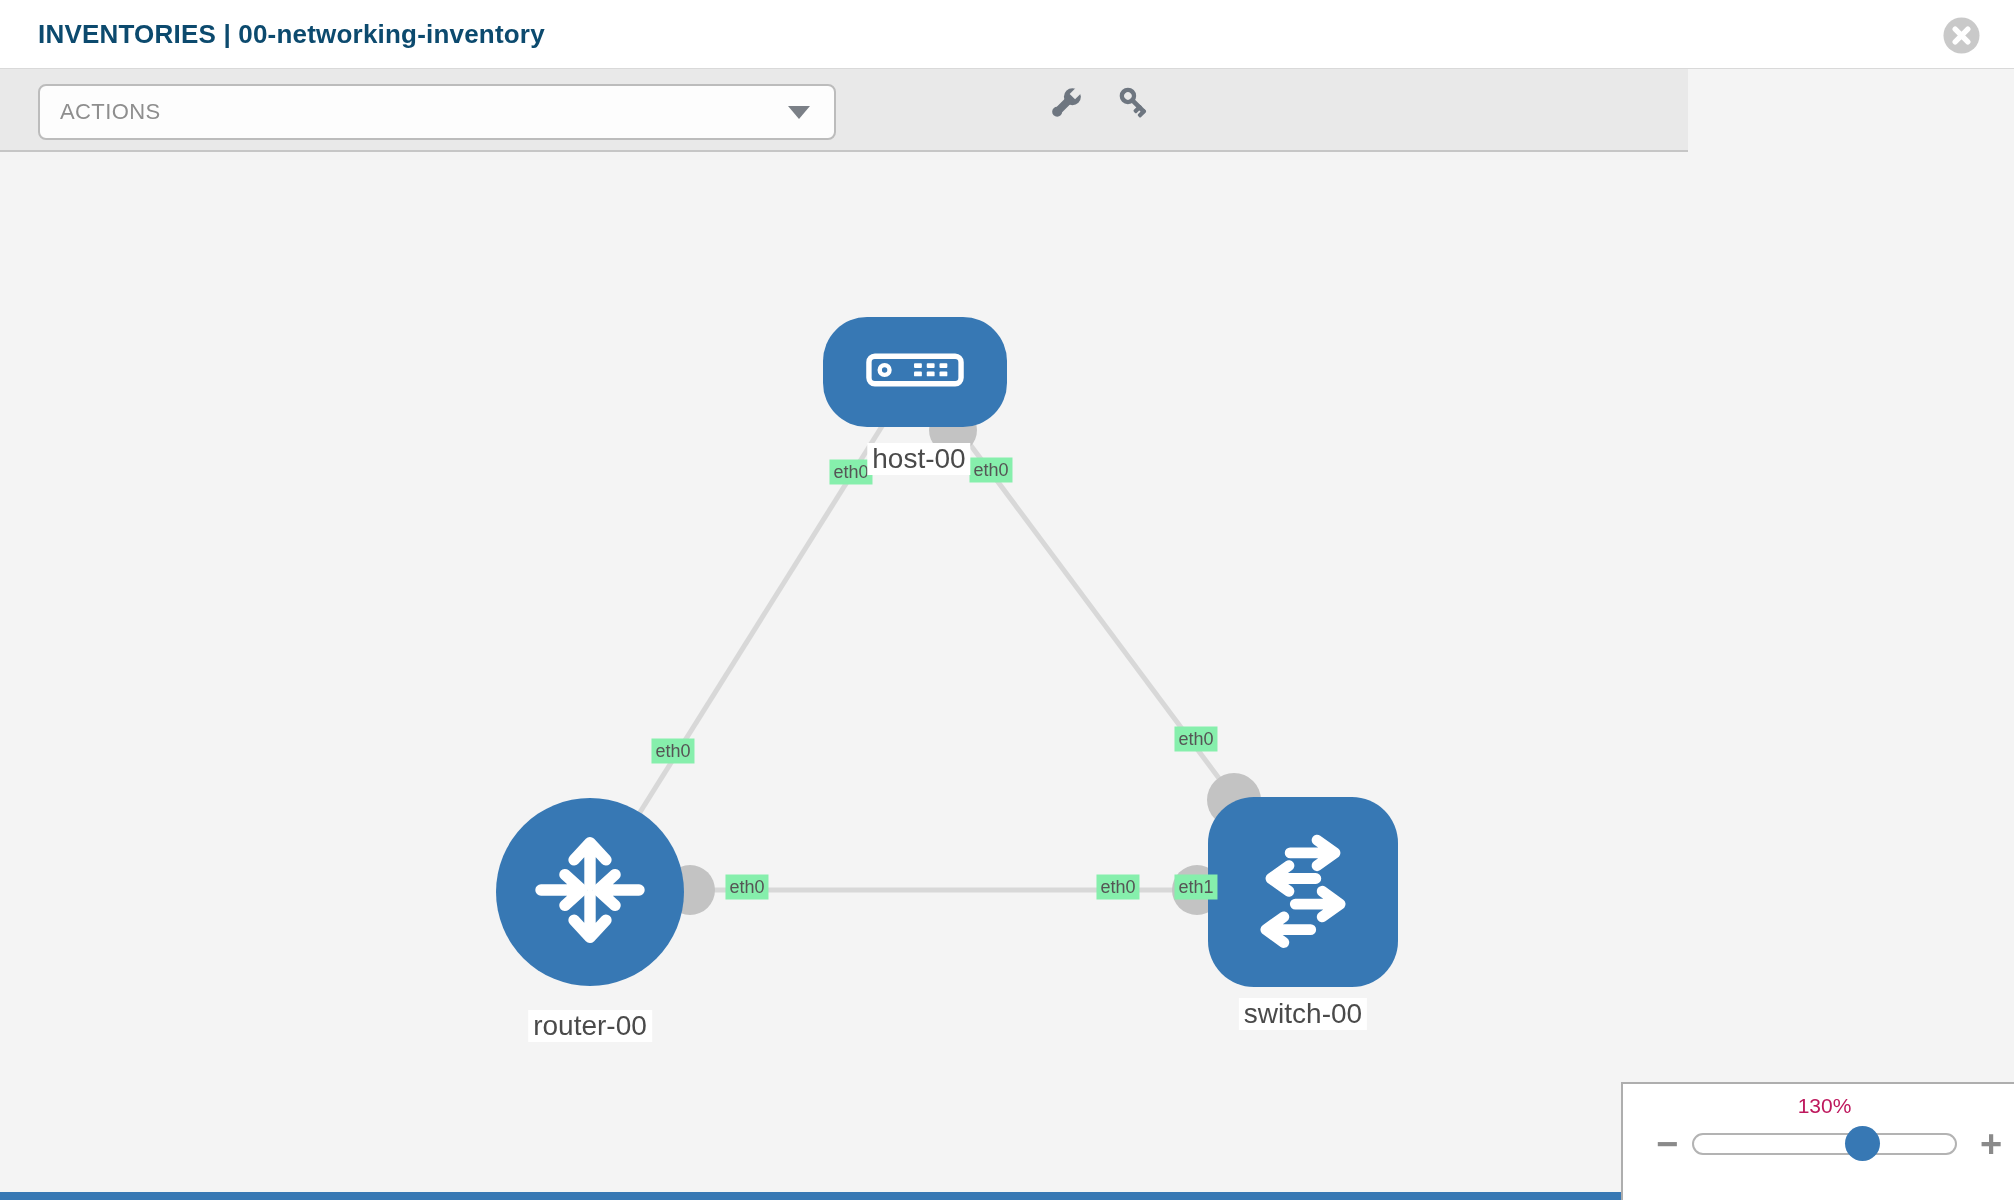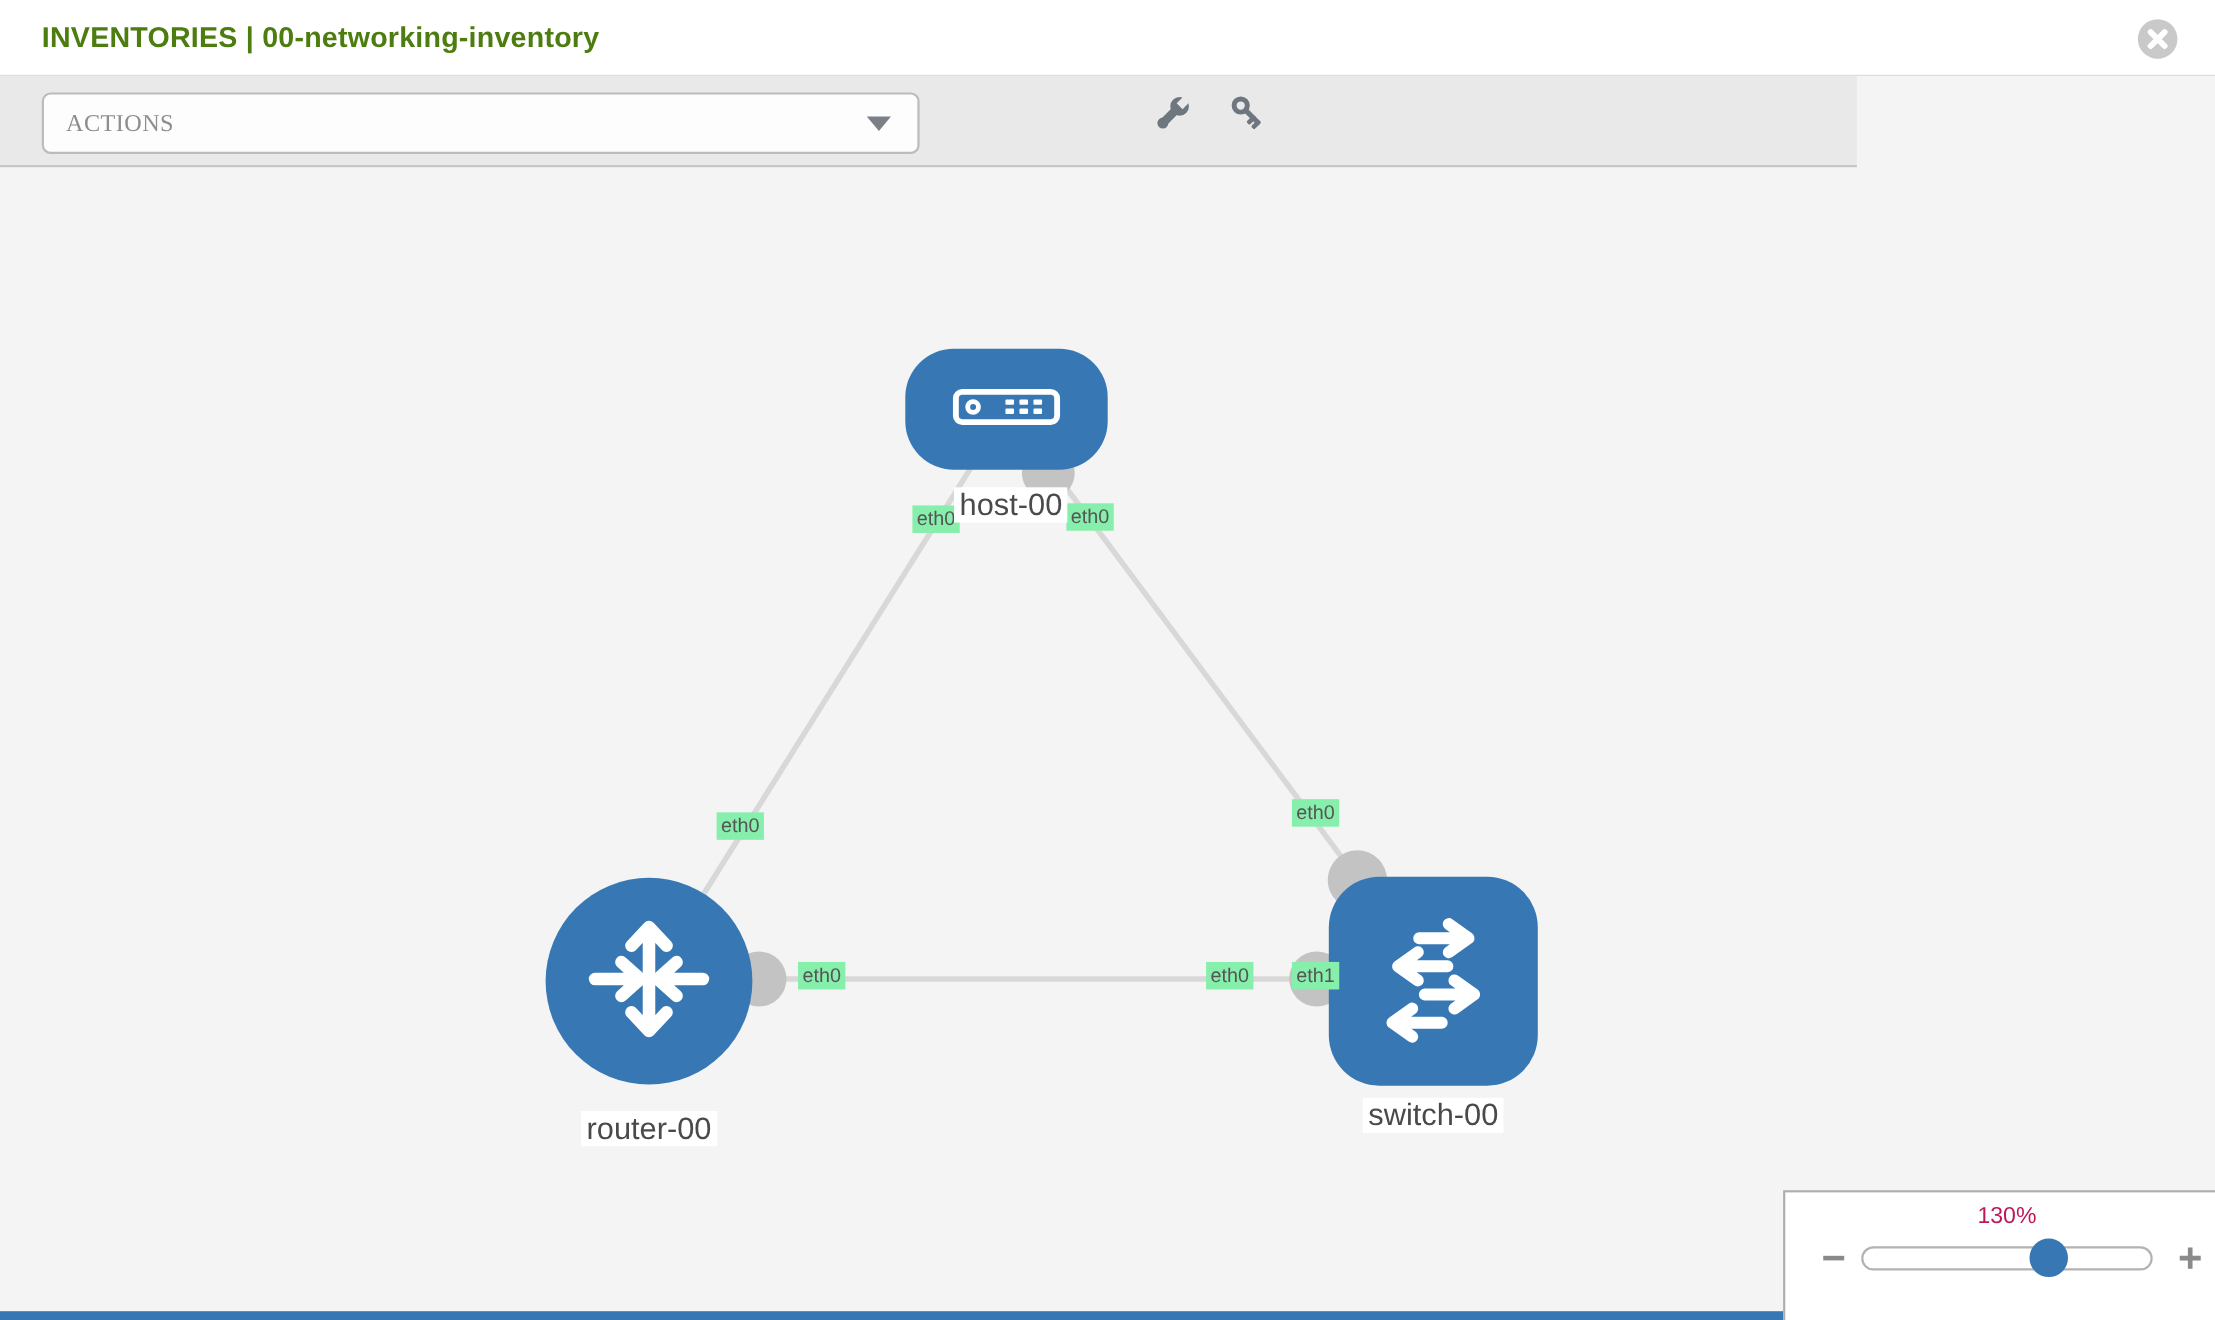--- a/index.html
+++ b/index.html
@@ -3,27 +3,27 @@
 <meta charset="utf-8">
 <style>
   * { margin:0; padding:0; box-sizing:border-box; }
   html,body { width:2014px; height:1200px; overflow:hidden; }
   body { font-family:"Liberation Sans", sans-serif; background:#f4f4f4; position:relative; }
 
   
   .header { position:absolute; left:0; top:0; width:2014px; height:69px; background:#ffffff;
             border-bottom:1px solid #d9d9d9; z-index:10; }
   .page-title { position:absolute; left:38px; top:0; height:68px; line-height:68px;
-                font-size:26px; font-weight:bold; color:#4d7c0f; letter-spacing:.2px; }
+                font-size:26px; font-weight:bold; color:#0c4a6e; letter-spacing:.2px; }
   .close-btn { position:absolute; left:1943px; top:17px; width:37px; height:37px; border:none;
                background:transparent; cursor:pointer; padding:0; }
 
   
   .toolbar { position:absolute; left:0; top:69px; width:1688px; height:83px; background:#e9e9e9;
-             border-bottom:2px solid #c6c6c6; z-index:10;font-family:Liberation Serif, serif; }
+             border-bottom:2px solid #c6c6c6; z-index:10; }
   .select-box { position:absolute; top:15px; height:56px; background:#fdfdfd;
                 border:2px solid #bcbcbc; border-radius:8px; display:flex; align-items:center;
                 color:#8e8e8e; font-size:22px; cursor:pointer; }
   .select-box .label { padding-left:20px; letter-spacing:.4px; }
   .caret { position:absolute; right:24px; top:50%; margin-top:-6px; width:0; height:0;
            border-left:11px solid transparent; border-right:11px solid transparent;
            border-top:13px solid #7b8087; }
   .select-actions { left:38px;  width:798px; }
   .select-search  { left:1183px; width:795px; }
   .tool-btn { position:absolute; top:14px; width:40px; height:40px; background:transparent;

